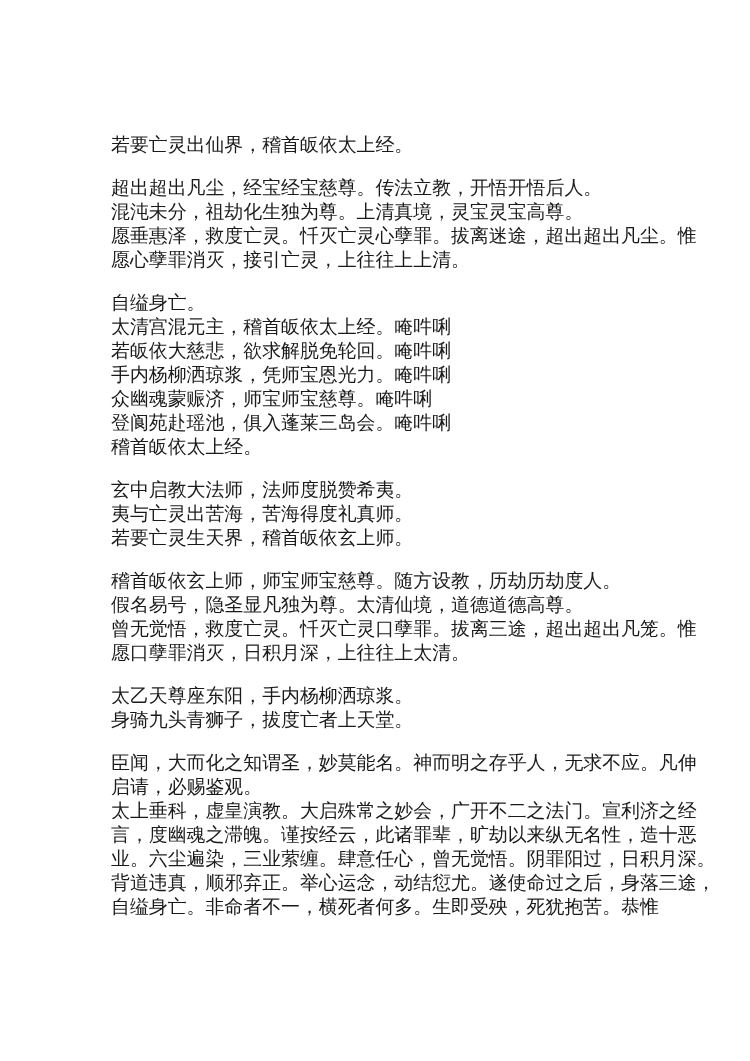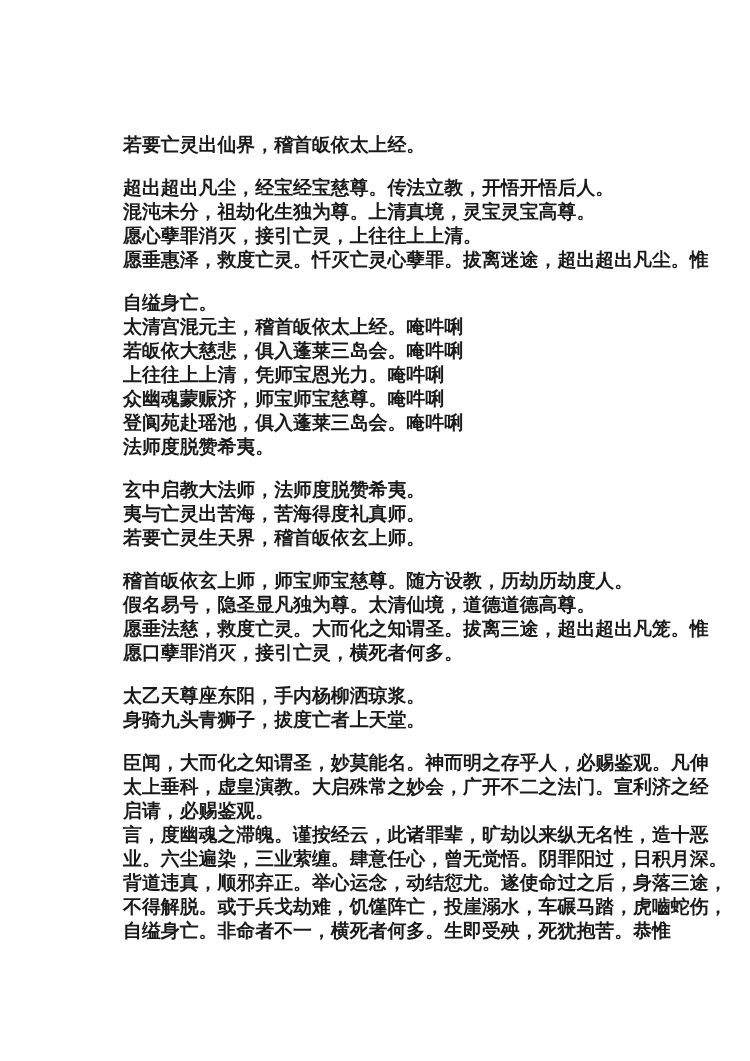--- a/index.html
+++ b/index.html
@@ -18,78 +18,76 @@
       left: 111px;
       top: 132px;
       width: 532px;
       color: #1a1a1a;
       font-family: "DejaVu Serif", "Liberation Serif", serif;
       font-size: 18.9px;
       line-height: 24px;
       letter-spacing: 0px;
     }
     .para {
-      margin: 0 0 19px 12px;
+      margin: 0 0 19px 0;
       text-align: justify;
       word-break: break-all;
-      font-weight: bold;
     }
     .line {
       display: block;
       white-space: nowrap;
     }
   </style>
 </head>
 <body>
 
 <div class="page">
 
   <div class="para">
     <span class="line">若要亡灵出仙界，稽首皈依太上经。</span>
   </div>
 
   <div class="para">
     <span class="line">超出超出凡尘，经宝经宝慈尊。传法立教，开悟开悟后人。</span>
     <span class="line">混沌未分，祖劫化生独为尊。上清真境，灵宝灵宝高尊。</span>
+    <span class="line">愿垂惠泽，救度亡灵。忏灭亡灵心孽罪。拔离迷途，超出超出凡尘。惟</span>
     <span class="line">愿心孽罪消灭，接引亡灵，上往往上上清。</span>
-    <span class="line">愿垂惠泽，救度亡灵。忏灭亡灵心孽罪。拔离迷途，超出超出凡尘。惟</span>
   </div>
 
   <div class="para">
     <span class="line">自缢身亡。</span>
     <span class="line">太清宫混元主，稽首皈依太上经。唵吽唎</span>
-    <span class="line">若皈依大慈悲，俱入蓬莱三岛会。唵吽唎</span>
-    <span class="line">上往往上上清，凭师宝恩光力。唵吽唎</span>
+    <span class="line">若皈依大慈悲，欲求解脱免轮回。唵吽唎</span>
+    <span class="line">手内杨柳洒琼浆，凭师宝恩光力。唵吽唎</span>
     <span class="line">众幽魂蒙赈济，师宝师宝慈尊。唵吽唎</span>
     <span class="line">登阆苑赴瑶池，俱入蓬莱三岛会。唵吽唎</span>
-    <span class="line">法师度脱赞希夷。</span>
+    <span class="line">稽首皈依太上经。</span>
   </div>
 
   <div class="para">
     <span class="line">玄中启教大法师，法师度脱赞希夷。</span>
     <span class="line">夷与亡灵出苦海，苦海得度礼真师。</span>
     <span class="line">若要亡灵生天界，稽首皈依玄上师。</span>
   </div>
 
   <div class="para">
     <span class="line">稽首皈依玄上师，师宝师宝慈尊。随方设教，历劫历劫度人。</span>
     <span class="line">假名易号，隐圣显凡独为尊。太清仙境，道德道德高尊。</span>
-    <span class="line">愿垂法慈，救度亡灵。大而化之知谓圣。拔离三途，超出超出凡笼。惟</span>
-    <span class="line">愿口孽罪消灭，接引亡灵，横死者何多。</span>
+    <span class="line">曾无觉悟，救度亡灵。忏灭亡灵口孽罪。拔离三途，超出超出凡笼。惟</span>
+    <span class="line">愿口孽罪消灭，日积月深，上往往上太清。</span>
   </div>
 
   <div class="para">
     <span class="line">太乙天尊座东阳，手内杨柳洒琼浆。</span>
     <span class="line">身骑九头青狮子，拔度亡者上天堂。</span>
   </div>
 
   <div class="para">
-    <span class="line">臣闻，大而化之知谓圣，妙莫能名。神而明之存乎人，必赐鉴观。凡伸</span>
+    <span class="line">臣闻，大而化之知谓圣，妙莫能名。神而明之存乎人，无求不应。凡伸</span>
+    <span class="line">启请，必赐鉴观。</span>
     <span class="line">太上垂科，虚皇演教。大启殊常之妙会，广开不二之法门。宣利济之经</span>
-    <span class="line">启请，必赐鉴观。</span>
     <span class="line">言，度幽魂之滞魄。谨按经云，此诸罪辈，旷劫以来纵无名性，造十恶</span>
     <span class="line">业。六尘遍染，三业萦缠。肆意任心，曾无觉悟。阴罪阳过，日积月深。</span>
     <span class="line">背道违真，顺邪弃正。举心运念，动结愆尤。遂使命过之后，身落三途，</span>
-    <span class="line">不得解脱。或于兵戈劫难，饥馑阵亡，投崖溺水，车碾马踏，虎嚙蛇伤，</span>
     <span class="line">自缢身亡。非命者不一，横死者何多。生即受殃，死犹抱苦。恭惟</span>
   </div>
 
 </div>
 
 </body></html>

